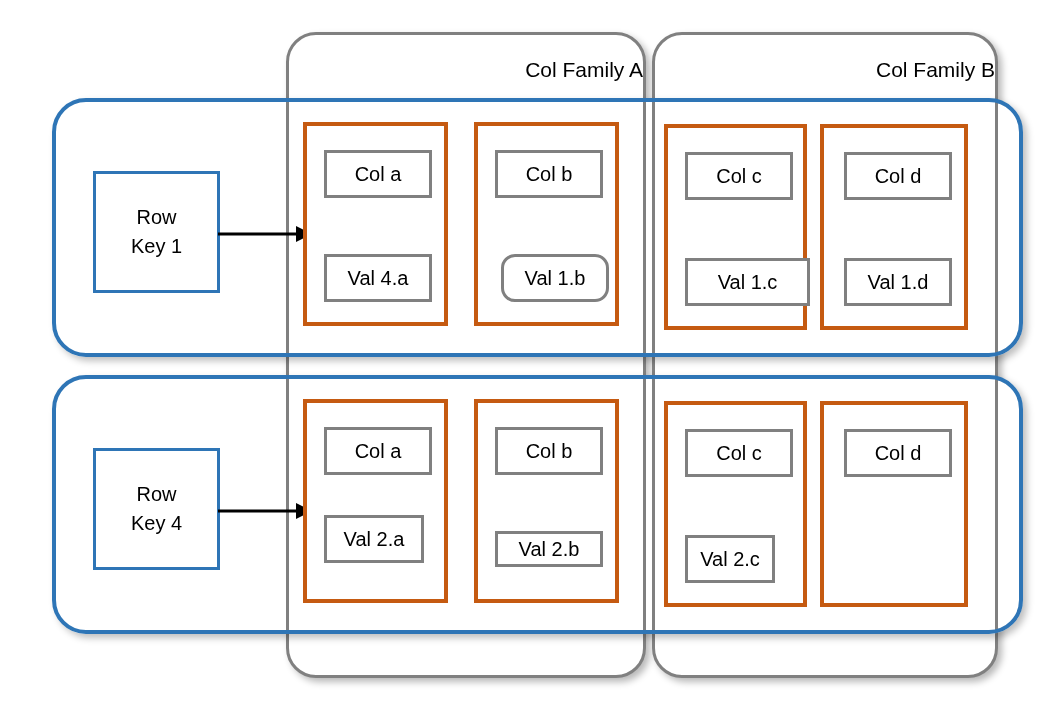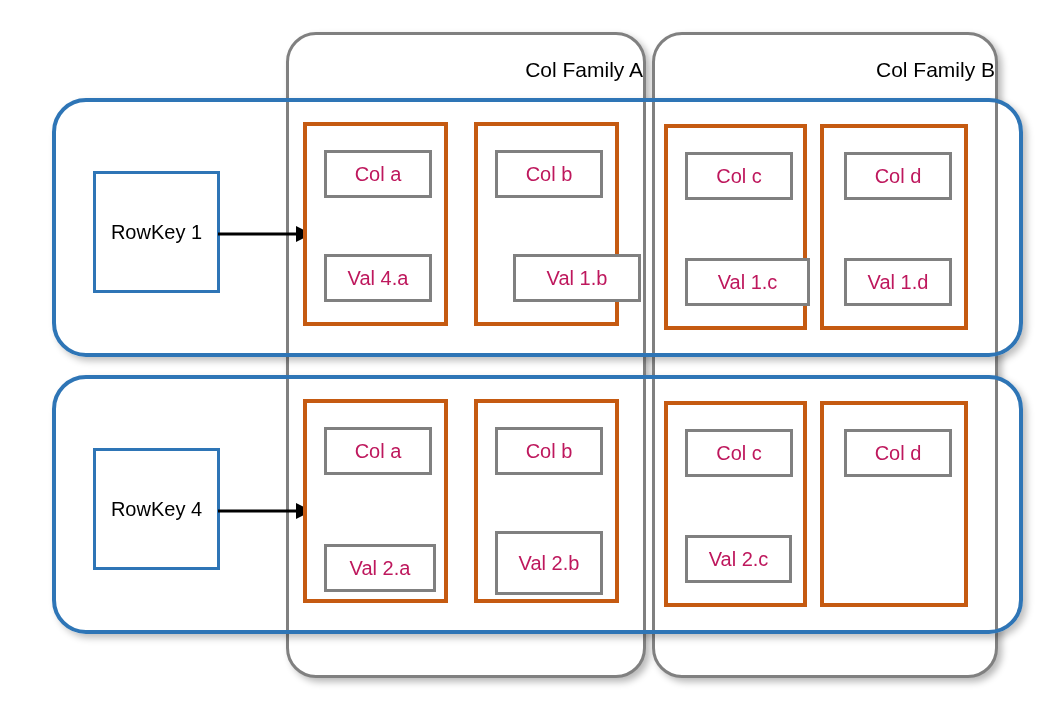--- a/index.html
+++ b/index.html
@@ -50,21 +50,21 @@
     z-index:1;
   }
 
   
   .rowkey{
     position:absolute;
     box-sizing:border-box;
     border:3px solid #2E75B6;
     background:#ffffff;
     display:flex;
-    flex-direction:row;
+    flex-direction:column;
     align-items:center;
     justify-content:center;
     z-index:5;
     font-size:20px;
     line-height:29px;
     color:#000000;
   }
 
   
   .arrow{position:absolute;z-index:5;}
@@ -79,21 +79,21 @@
   }
   .minibox{
     position:absolute;
     box-sizing:border-box;
     border:3px solid #808080;
     background:#ffffff;
     display:flex;
     align-items:center;
     justify-content:center;
     font-size:20px;
-    color:#be185d;
+    color:#000000;
     line-height:24px;
     white-space:nowrap;
   }
 </style>
 </head>
 <body>
 
 <div id="stage">
 
   <div class="family" style="left:286px;top:32px;width:360px;height:646px;">
@@ -146,21 +146,21 @@
     </div>
     <div class="minibox" style="left:17px;top:128px;width:108px;height:48px;">
       <span>Val 4.a</span>
     </div>
   </div>
 
   <div class="cell" style="left:474px;top:122px;width:145px;height:204px;">
     <div class="minibox" style="left:17px;top:24px;width:108px;height:48px;">
       <span>Col b</span>
     </div>
-    <div class="minibox" style="left:35px;top:128px;width:128px;height:48px;">
+    <div class="minibox" style="left:23px;top:128px;width:108px;height:48px;border-radius:14px;">
       <span>Val 1.b</span>
     </div>
   </div>
 
   <div class="cell" style="left:664px;top:124px;width:143px;height:206px;">
     <div class="minibox" style="left:17px;top:24px;width:108px;height:48px;">
       <span>Col c</span>
     </div>
     <div class="minibox" style="left:17px;top:130px;width:125px;height:48px;">
       <span>Val 1.c</span>
@@ -173,39 +173,39 @@
     </div>
     <div class="minibox" style="left:20px;top:130px;width:108px;height:48px;text-align:right;">
       <span>Val 1.d</span>
     </div>
   </div>
 
   <div class="cell" style="left:303px;top:399px;width:145px;height:204px;">
     <div class="minibox" style="left:17px;top:24px;width:108px;height:48px;">
       <span>Col a</span>
     </div>
-    <div class="minibox" style="left:17px;top:141px;width:112px;height:48px;">
+    <div class="minibox" style="left:17px;top:112px;width:100px;height:48px;">
       <span>Val 2.a</span>
     </div>
   </div>
 
   <div class="cell" style="left:474px;top:399px;width:145px;height:204px;">
     <div class="minibox" style="left:17px;top:24px;width:108px;height:48px;">
       <span>Col b</span>
     </div>
-    <div class="minibox" style="left:17px;top:128px;width:108px;height:64px;">
+    <div class="minibox" style="left:17px;top:128px;width:108px;height:36px;">
       <span>Val 2.b</span>
     </div>
   </div>
 
   <div class="cell" style="left:664px;top:401px;width:143px;height:206px;">
     <div class="minibox" style="left:17px;top:24px;width:108px;height:48px;">
       <span>Col c</span>
     </div>
-    <div class="minibox" style="left:17px;top:130px;width:107px;height:48px;">
+    <div class="minibox" style="left:17px;top:130px;width:90px;height:48px;">
       <span>Val 2.c</span>
     </div>
   </div>
 
   <div class="cell" style="left:820px;top:401px;width:148px;height:206px;">
     <div class="minibox" style="left:20px;top:24px;width:108px;height:48px;">
       <span>Col d</span>
     </div>
   </div>
 

